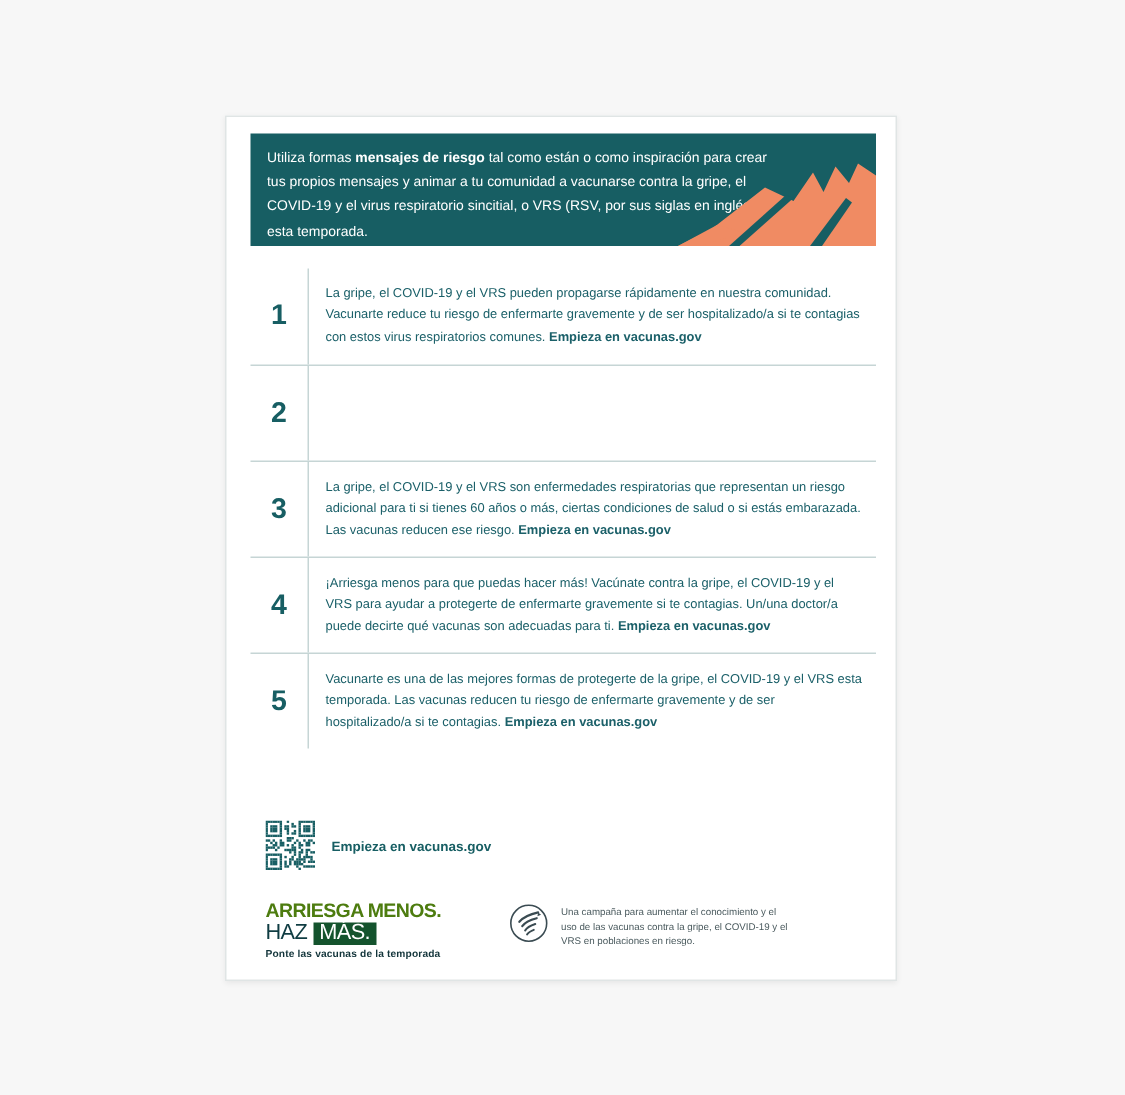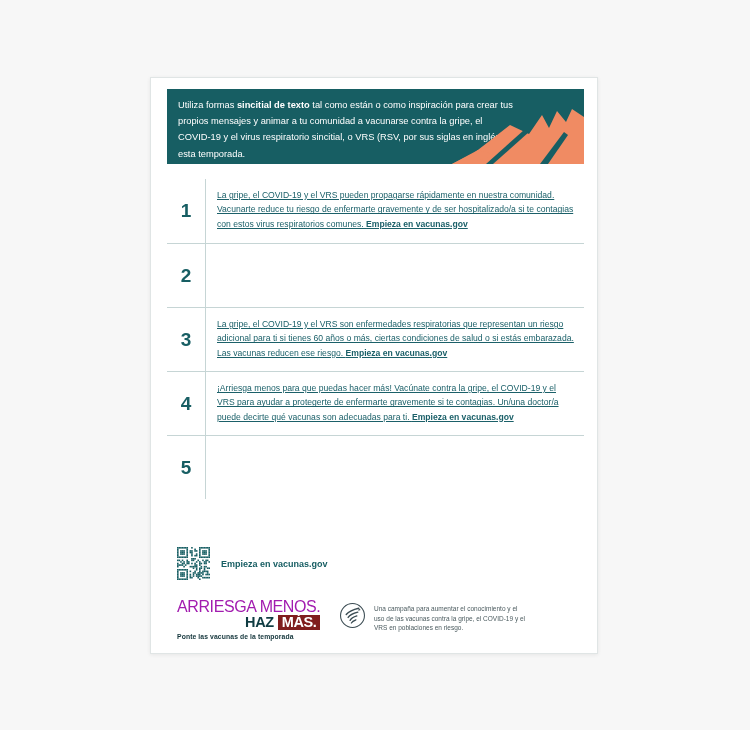--- a/index.html
+++ b/index.html
@@ -30,63 +30,63 @@
     display:flex;align-items:stretch;min-height:64px;box-sizing:border-box;
   }
   .msg-row + .msg-row{border-top:1px solid #c6d5d5;}
   .msg-num{
     width:39px;flex:0 0 39px;border-right:1px solid #c6d5d5;
     display:flex;align-items:center;justify-content:center;
     color:#175E63;font-size:19px;font-weight:bold;box-sizing:border-box;
   }
   .msg-text{
     flex:1;padding:9px 8px 8px 11px;margin:0;
-    color:#1b6069;font-size:8.6px;line-height:14.4px;text-decoration:underline;
+    color:#1b6069;font-size:8.6px;line-height:14.4px;
   }
   .msg-text strong{font-weight:bold;}
   .qr-section{
     position:absolute;left:26px;top:469px;display:flex;align-items:center;
   }
   .qr-box{width:33px;height:33px;display:block;}
   .qr-label{
     margin-left:11px;color:#175E63;font-size:9px;font-weight:bold;
   }
   .brand{
     position:absolute;left:26px;top:522px;
   }
   .brand-line1{
-    color:#a21caf;font-size:16px;font-weight:400;letter-spacing:-0.4px;line-height:14px;
+    color:#4d7c0f;font-size:13px;font-weight:700;letter-spacing:-0.4px;line-height:14px;
   }
   .brand-line2{
-    color:#0f3c42;font-size:14.5px;font-weight:700;letter-spacing:-0.4px;line-height:16px;
-    display:flex;align-items:center;justify-content:flex-end;
+    color:#0f3c42;font-size:14.5px;font-weight:400;letter-spacing:-0.4px;line-height:16px;
+    display:flex;align-items:center;
   }
   .brand-boxed{
-    background:#7f1d1d;color:#ffffff;padding:0 4px 1px 4px;margin-left:4px;
+    background:#14532d;color:#ffffff;padding:0 4px 1px 4px;margin-left:4px;
     display:inline-block;line-height:14px;
   }
   .brand-tagline{
     color:#12343a;font-size:6.8px;font-weight:bold;margin-top:3px;letter-spacing:0.1px;
   }
   .footer-right{
     position:absolute;left:188px;top:524px;display:flex;align-items:flex-start;
   }
   .hhs-logo{width:27px;height:27px;flex:0 0 27px;}
   .campaign-text{
     margin:2px 0 0 8px;width:152px;
     color:#4a5a5e;font-size:6.5px;line-height:9.6px;
   }
 </style>
 </head>
 <body>
 
 <div class="page">
 
   <div class="header">
-    <p class="header-text"><span>Utiliza formas </span><strong>sincitial de texto</strong><span> tal como están o como inspiración para crear tus propios mensajes y animar a tu comunidad a vacunarse contra la gripe, el COVID-19 y el virus respiratorio sincitial, o VRS (RSV, por sus siglas en inglés) esta temporada.</span></p>
+    <p class="header-text"><span>Utiliza formas </span><strong>mensajes de riesgo</strong><span> tal como están o como inspiración para crear tus propios mensajes y animar a tu comunidad a vacunarse contra la gripe, el COVID-19 y el virus respiratorio sincitial, o VRS (RSV, por sus siglas en inglés) esta temporada.</span></p>
     <svg class="brush" viewBox="0 0 132 56" preserveAspectRatio="none">
       <polygon points="0,56 22,45 58,17 77,26 90,7 97,20 105,3 114,14 120,1 132,9 132,56" fill="#F08B63"></polygon>
       <polygon points="0,56 26,42 44,47 14,56" fill="#F08B63"></polygon>
       <polygon points="34,56 72,22 77,24 41,56" fill="#175E63"></polygon>
       <polygon points="88,56 112,24 116,27 96,56" fill="#175E63"></polygon>
     </svg>
   </div>
 
   <div class="messages">
     <div class="msg-row">
@@ -99,20 +99,21 @@
     <div class="msg-row">
       <div class="msg-num">3</div>
       <p class="msg-text"><span>La gripe, el COVID-19 y el VRS son enfermedades respiratorias que representan un riesgo adicional para ti si tienes 60 años o más, ciertas condiciones de salud o si estás embarazada. Las vacunas reducen ese riesgo. </span><strong>Empieza en vacunas.gov</strong></p>
     </div>
     <div class="msg-row">
       <div class="msg-num">4</div>
       <p class="msg-text"><span>¡Arriesga menos para que puedas hacer más! Vacúnate contra la gripe, el COVID-19 y el VRS para ayudar a protegerte de enfermarte gravemente si te contagias. Un/una doctor/a puede decirte qué vacunas son adecuadas para ti. </span><strong>Empieza en vacunas.gov</strong></p>
     </div>
     <div class="msg-row">
       <div class="msg-num">5</div>
+      <p class="msg-text"><span>Vacunarte es una de las mejores formas de protegerte de la gripe, el COVID-19 y el VRS esta temporada. Las vacunas reducen tu riesgo de enfermarte gravemente y de ser hospitalizado/a si te contagias. </span><strong>Empieza en vacunas.gov</strong></p>
     </div>
   </div>
 
   <div class="qr-section">
     <svg id="qr-svg" class="qr-box" viewBox="0 0 21 21" fill="#175E63">
         <rect x="0" y="0" width="1.02" height="1.02"></rect>
         <rect x="1" y="0" width="1.02" height="1.02"></rect>
         <rect x="2" y="0" width="1.02" height="1.02"></rect>
         <rect x="3" y="0" width="1.02" height="1.02"></rect>
         <rect x="4" y="0" width="1.02" height="1.02"></rect>

